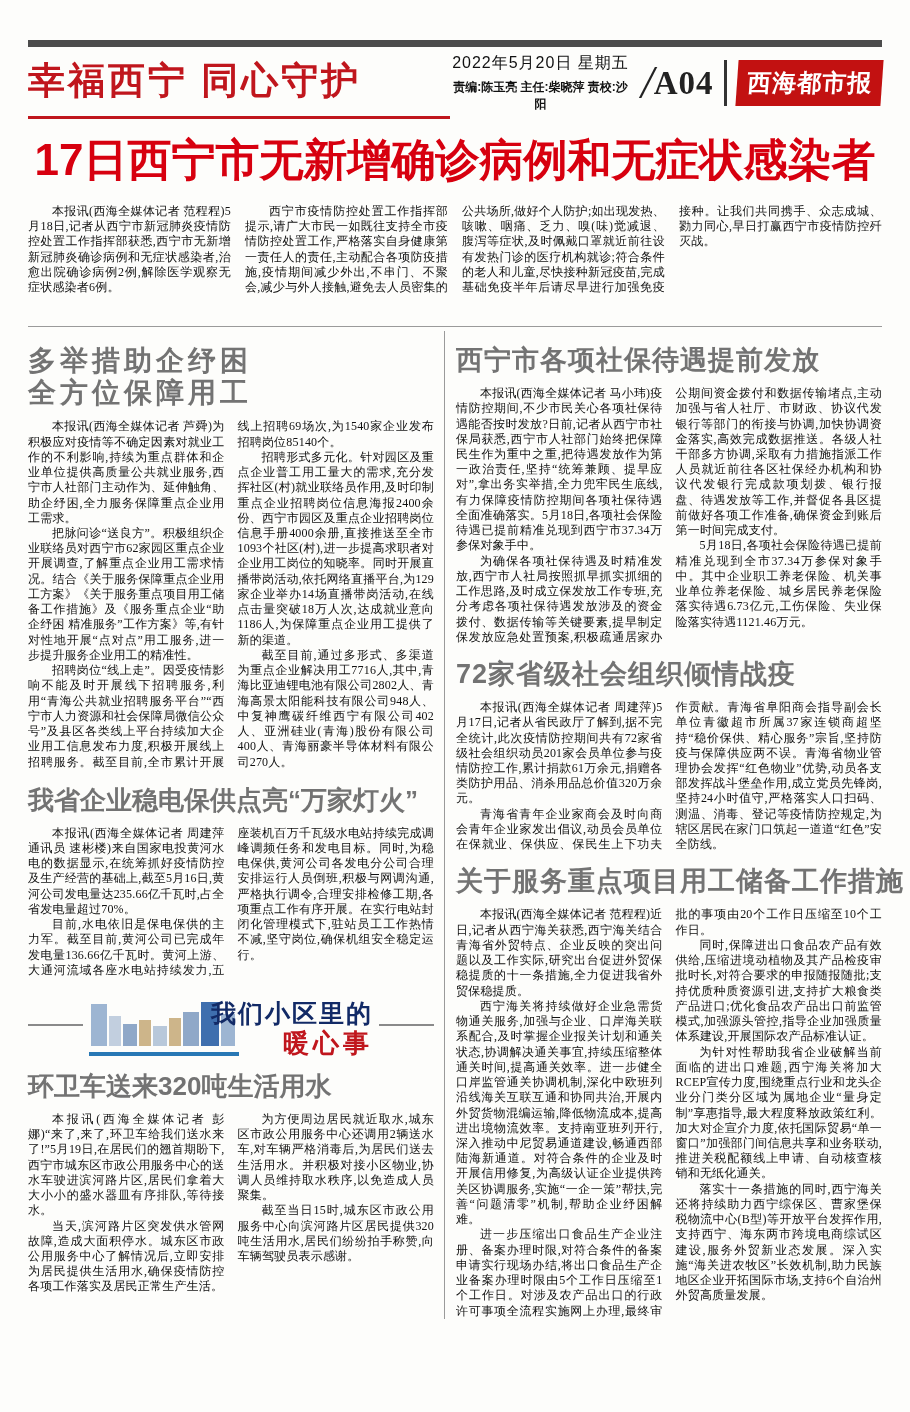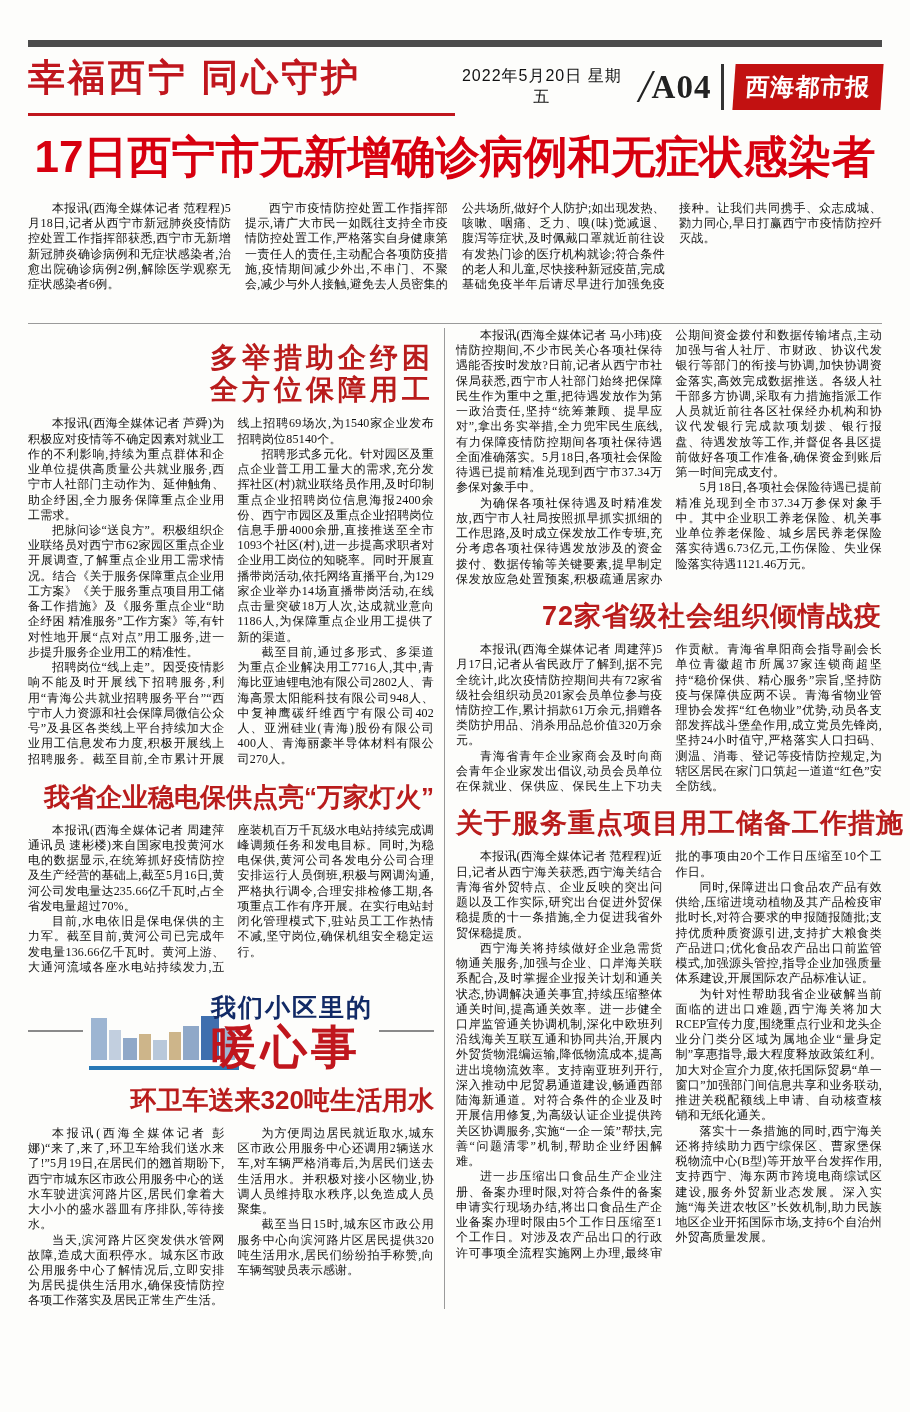--- a/index.html
+++ b/index.html
@@ -40,58 +40,59 @@
     margin-top:14px;column-count:4;column-gap:14px;
     font-size:12px;line-height:1.27;text-align:justify;height:112px;overflow:hidden;
   }
   p.para{margin:0;text-indent:2em;letter-spacing:0.2px;}
   .rule-h{border:none;border-top:1px solid #9a9a9a;margin:10px 0 0 0;}
   
   .main{display:flex;margin-top:4px;}
   .half-left{width:426px;padding-right:10px;}
   .half-right{width:426px;border-left:1px solid #9a9a9a;padding-left:11px;}
   .art-title{
-    font-family:"Liberation Sans","DejaVu Sans",sans-serif;font-weight:bold;color:#b91c1c;
-    text-align:right;line-height:1.15;
+    font-family:"Liberation Sans","DejaVu Sans",sans-serif;font-weight:bold;color:#737373;
+    text-align:left;line-height:1.15;
   }
   .t-two{font-size:28px;letter-spacing:4px;margin:14px 0 10px 0;}
   .t-one{font-size:26px;letter-spacing:0px;margin:16px 0 10px 0;white-space:nowrap;}
   .t-right{font-size:27px;letter-spacing:1px;margin:14px 0 10px 0;white-space:nowrap;}
   .body2{
     column-count:2;column-gap:13px;font-size:12px;line-height:1.27;text-align:justify;
   }
   
   .banner{display:flex;align-items:center;margin:16px 0 6px 0;}
   .banner .line{flex:1;height:2px;background:#8a8a8a;}
   .banner-center{display:flex;align-items:flex-end;margin:0 6px;}
   .banner-text{margin-left:-28px;}
   .banner-l1{
     font-family:"Liberation Sans","DejaVu Sans",sans-serif;font-weight:bold;
     font-size:25px;color:#122a66;letter-spacing:2px;white-space:nowrap;
   }
   .banner-l2{
     font-family:"Liberation Sans","DejaVu Sans",sans-serif;font-weight:bold;
-    font-size:46px;color:#c0161d;letter-spacing:4px;text-align:left;line-height:1;
+    font-size:26px;color:#c0161d;letter-spacing:4px;text-align:right;line-height:1;
   }
   .skyline-wrap{border-bottom:4px solid #2878b5;padding-bottom:2px;}
 </style>
 </head>
 <body>
 
 <div class="page">
 
   <div class="topbar"></div>
 
   <div class="header-row">
     <div class="slogan-wrap">
       <div class="slogan">幸福西宁 同心守护</div>
     </div>
     <div class="meta">
       <div class="meta-dates">
         <div class="meta-date">2022年5月20日  星期五</div>
+        <div class="meta-staff">责编:陈玉亮 主任:柴晓萍 责校:沙阳</div>
       </div>
       <div class="pageno">
         <span class="slash">/</span>
         <span class="num">A04</span>
       </div>
       <div class="meta-divider"></div>
       <div class="masthead">西海都市报</div>
     </div>
   </div>
 
@@ -161,20 +162,21 @@
           <p class="para">当天,滨河路片区突发供水管网故障,造成大面积停水。城东区市政公用服务中心了解情况后,立即安排为居民提供生活用水,确保疫情防控各项工作落实及居民正常生产生活。</p>
           <p class="para">为方便周边居民就近取水,城东区市政公用服务中心还调用2辆送水车,对车辆严格消毒后,为居民们送去生活用水。并积极对接小区物业,协调人员维持取水秩序,以免造成人员聚集。</p>
           <p class="para">截至当日15时,城东区市政公用服务中心向滨河路片区居民提供320吨生活用水,居民们纷纷拍手称赞,向车辆驾驶员表示感谢。</p>
         </div>
       </div>
     </div>
 
     <div class="half-right">
 
       <div>
+        <div class="art-title t-right">西宁市各项社保待遇提前发放</div>
         <div class="body2">
           <p class="para">本报讯(西海全媒体记者 马小玮)疫情防控期间,不少市民关心各项社保待遇能否按时发放?日前,记者从西宁市社保局获悉,西宁市人社部门始终把保障民生作为重中之重,把待遇发放作为第一政治责任,坚持“统筹兼顾、提早应对”,拿出务实举措,全力兜牢民生底线,有力保障疫情防控期间各项社保待遇全面准确落实。5月18日,各项社会保险待遇已提前精准兑现到西宁市37.34万参保对象手中。</p>
           <p class="para">为确保各项社保待遇及时精准发放,西宁市人社局按照抓早抓实抓细的工作思路,及时成立保发放工作专班,充分考虑各项社保待遇发放涉及的资金拨付、数据传输等关键要素,提早制定保发放应急处置预案,积极疏通居家办公期间资金拨付和数据传输堵点,主动加强与省人社厅、市财政、协议代发银行等部门的衔接与协调,加快协调资金落实,高效完成数据推送。各级人社干部多方协调,采取有力措施指派工作人员就近前往各区社保经办机构和协议代发银行完成款项划拨、银行报盘、待遇发放等工作,并督促各县区提前做好各项工作准备,确保资金到账后第一时间完成支付。</p>
           <p class="para">5月18日,各项社会保险待遇已提前精准兑现到全市37.34万参保对象手中。其中企业职工养老保险、机关事业单位养老保险、城乡居民养老保险落实待遇6.73亿元,工伤保险、失业保险落实待遇1121.46万元。</p>
         </div>
       </div>
 
       <div>
         <div class="art-title t-right">72家省级社会组织倾情战疫</div>
         <div class="body2">

